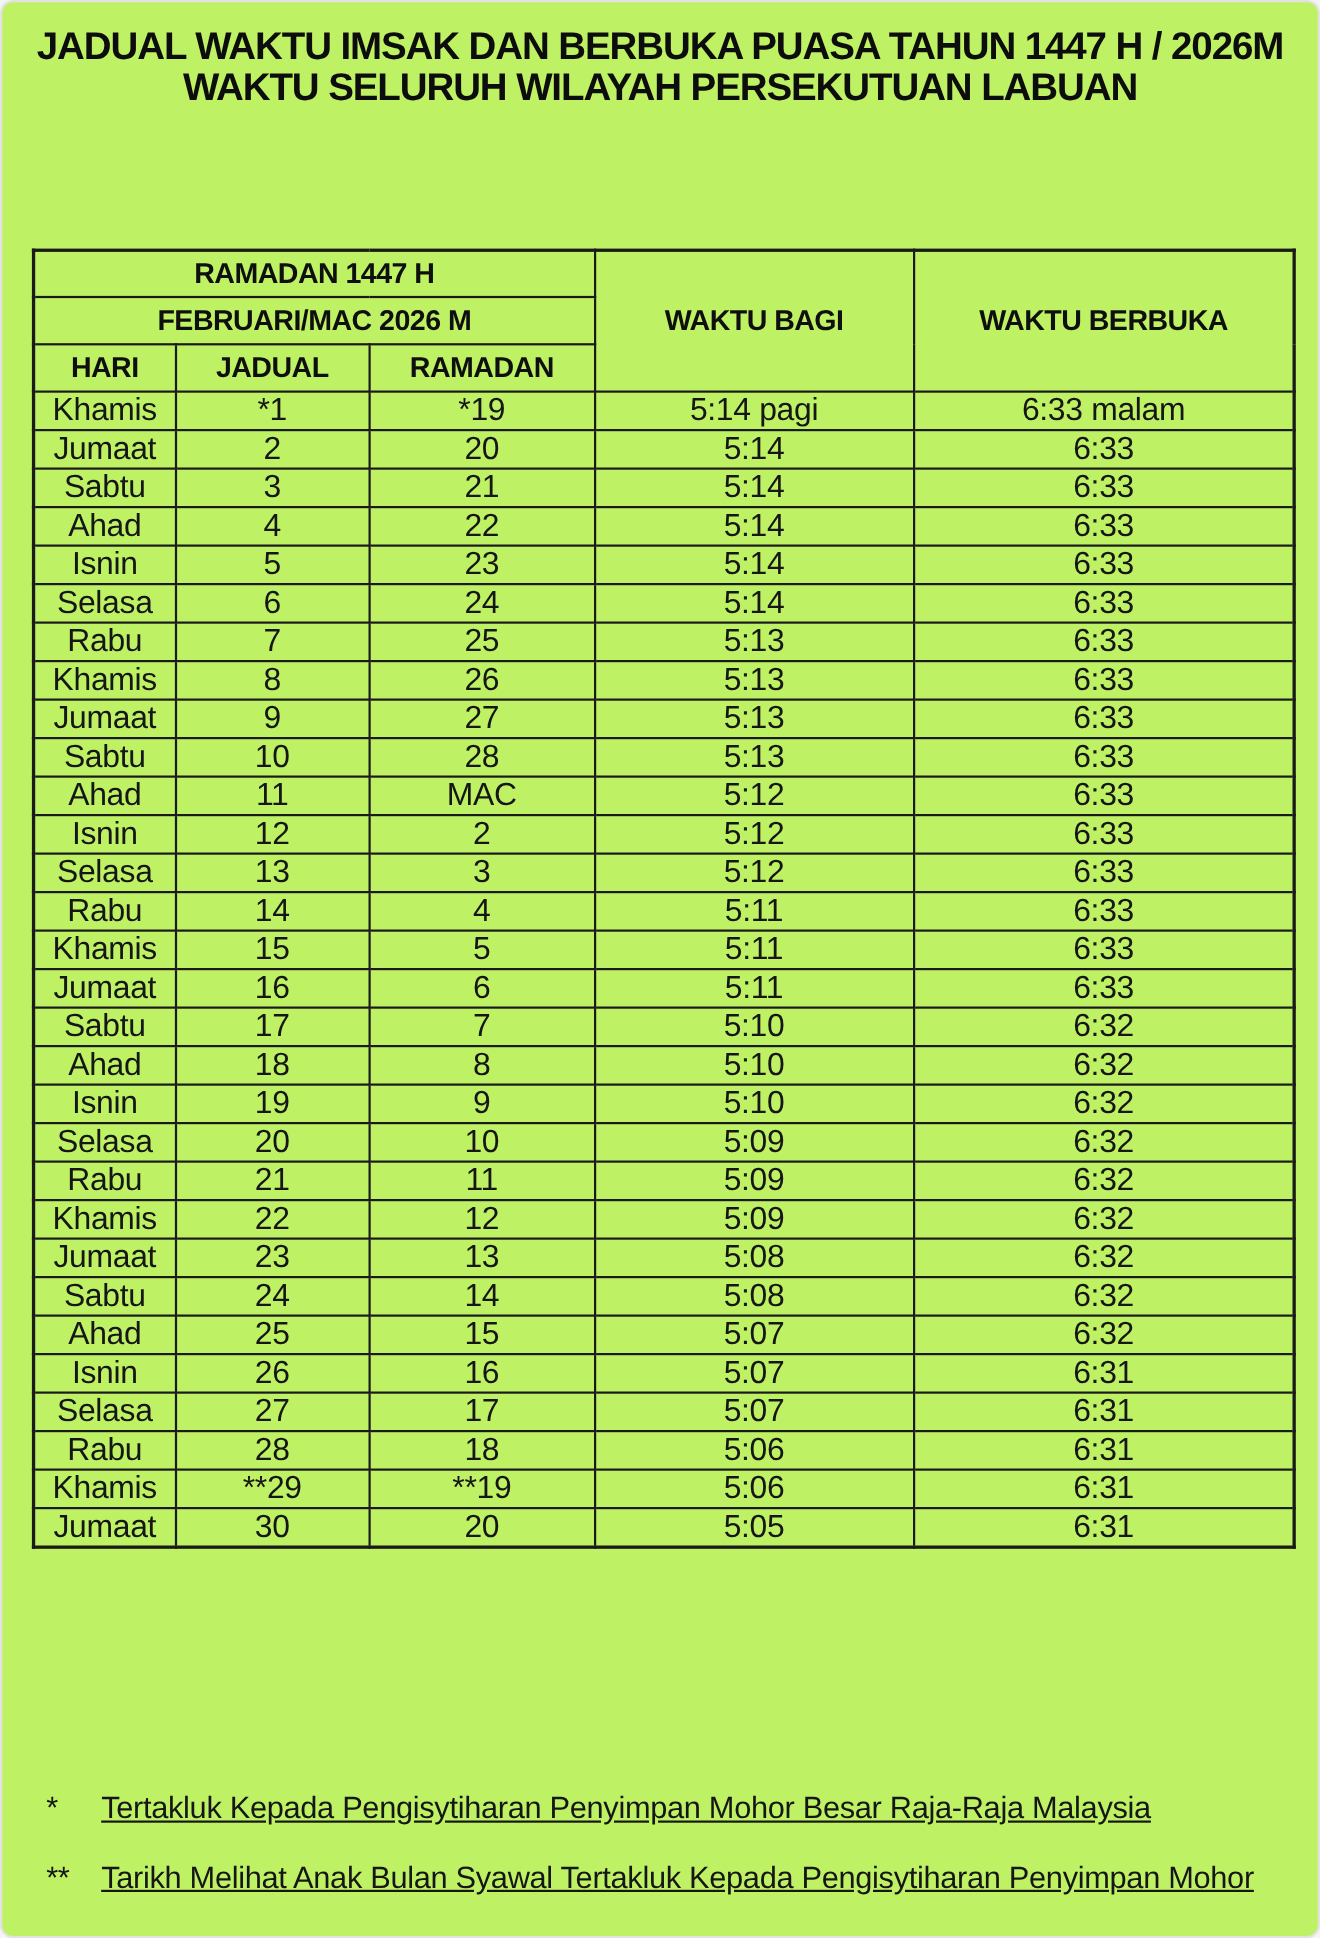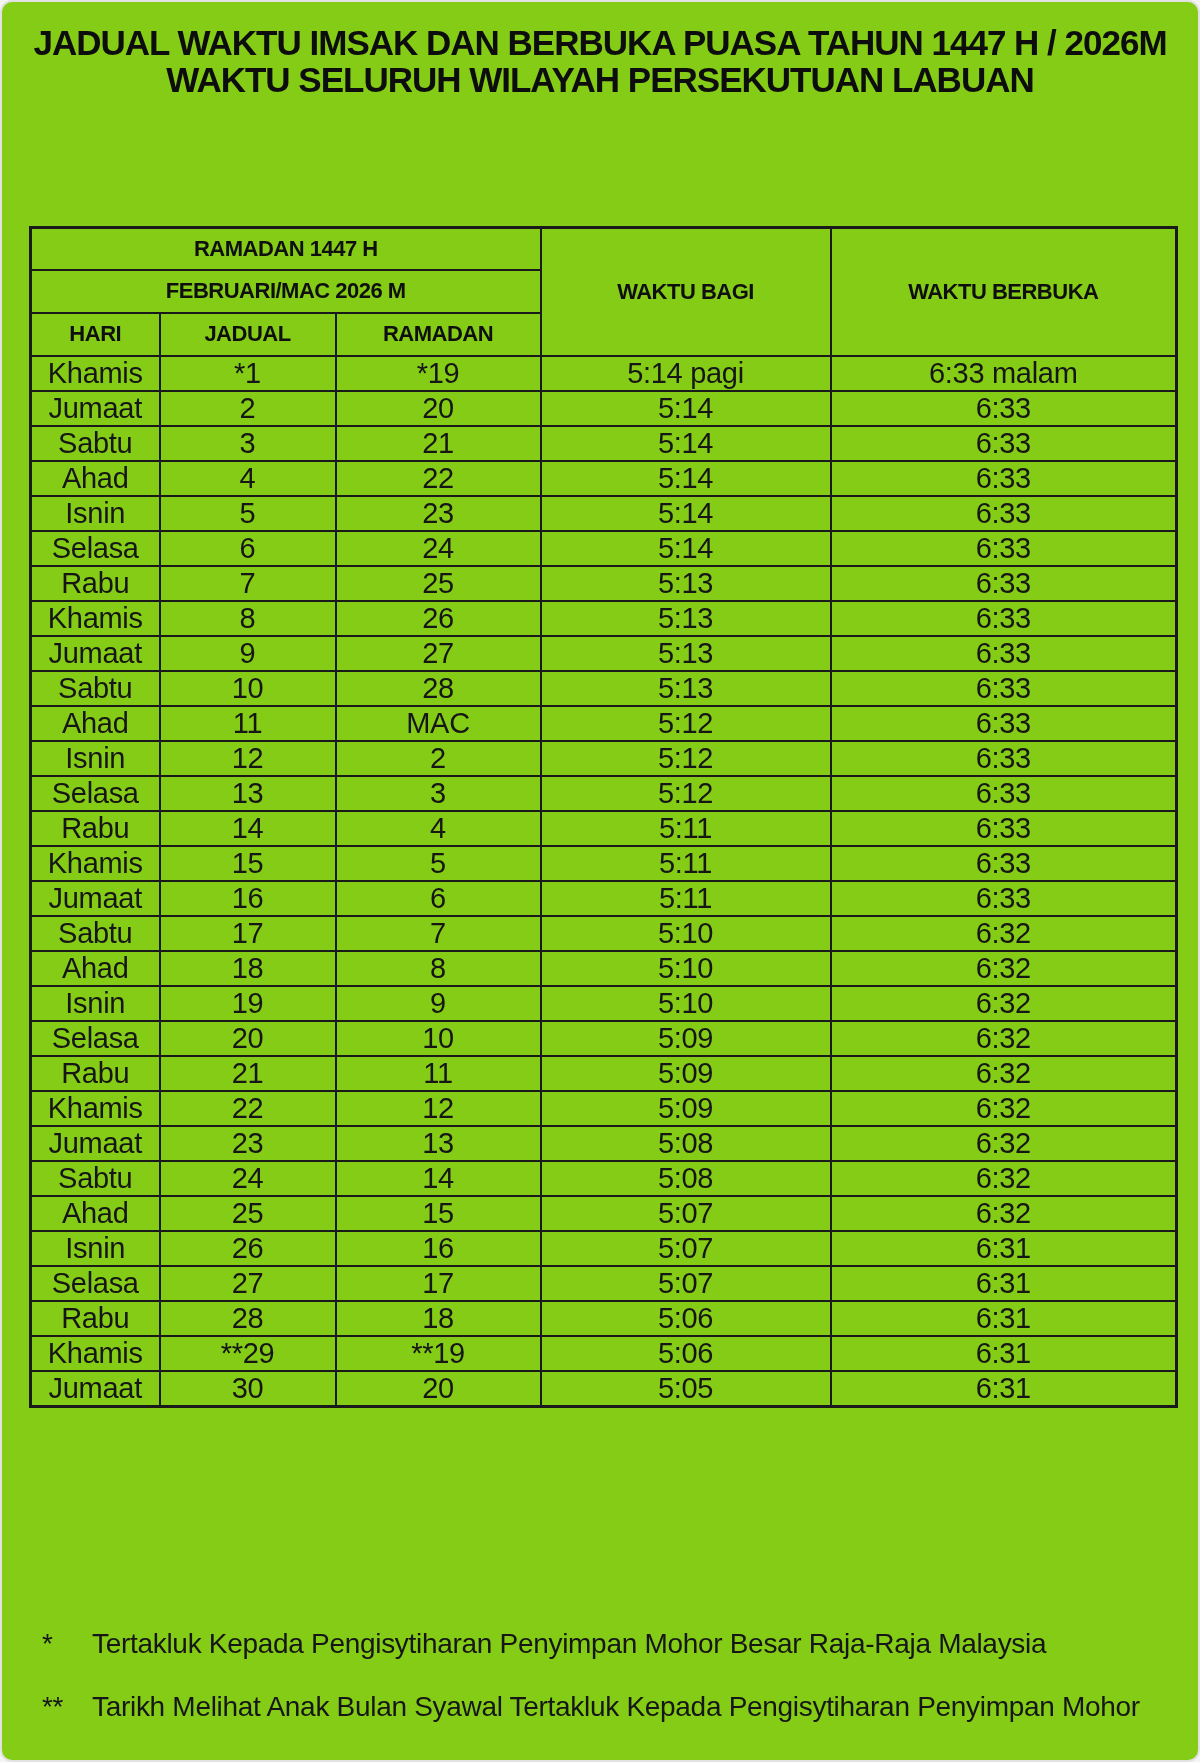--- a/index.html
+++ b/index.html
@@ -5,21 +5,21 @@
   html, body {
     margin: 0;
     padding: 0;
     background: #f4f4f4;
   }
   .sheet {
     position: relative;
     width: 1200px;
     height: 1762px;
     box-sizing: border-box;
-    background: #84cc16;
+    background: #bef264;
     border: 2px solid #e2e2e2;
     border-radius: 12px;
     overflow: hidden;
     font-family: "Liberation Sans", sans-serif;
     color: #141414;
   }
   .title-block {
     padding-top: 22px;
     text-align: center;
   }
@@ -44,21 +44,21 @@
   table.schedule td {
     border: 2px solid #1a1a1a;
     text-align: center;
     vertical-align: middle;
     padding: 0;
     overflow: hidden;
     white-space: nowrap;
   }
   table.schedule thead th {
     font-weight: 700;
-    font-size: 22px;
+    font-size: 26px;
     letter-spacing: -0.5px;
     color: #0f0f0f;
     margin-top: 25px;
   }
   tr.hdr-row-1 { height: 42px; }
   tr.hdr-row-2 { height: 43px; }
   tr.hdr-row-3 { height: 43px; }
   table.schedule tbody tr { height: 24px; }
   table.schedule tbody td {
     font-size: 29px;
@@ -78,21 +78,21 @@
     margin-bottom: 31px;
     font-size: 28px;
     letter-spacing: -0.3px;
     color: #161616;
     white-space: nowrap;
   }
   .footnote-marker {
     flex: 0 0 50px;
     font-size: 28px;
   }
-  .footnote-text { flex: 1 1 auto; }
+  .footnote-text { flex: 1 1 auto; text-decoration: underline; }
 </style>
 </head>
 <body>
 
 <div class="sheet">
 
   <div class="title-block">
     <div class="title-line">JADUAL WAKTU IMSAK DAN BERBUKA PUASA TAHUN 1447 H / 2026M</div>
     <div class="title-line">WAKTU SELURUH WILAYAH PERSEKUTUAN LABUAN</div>
   </div>

